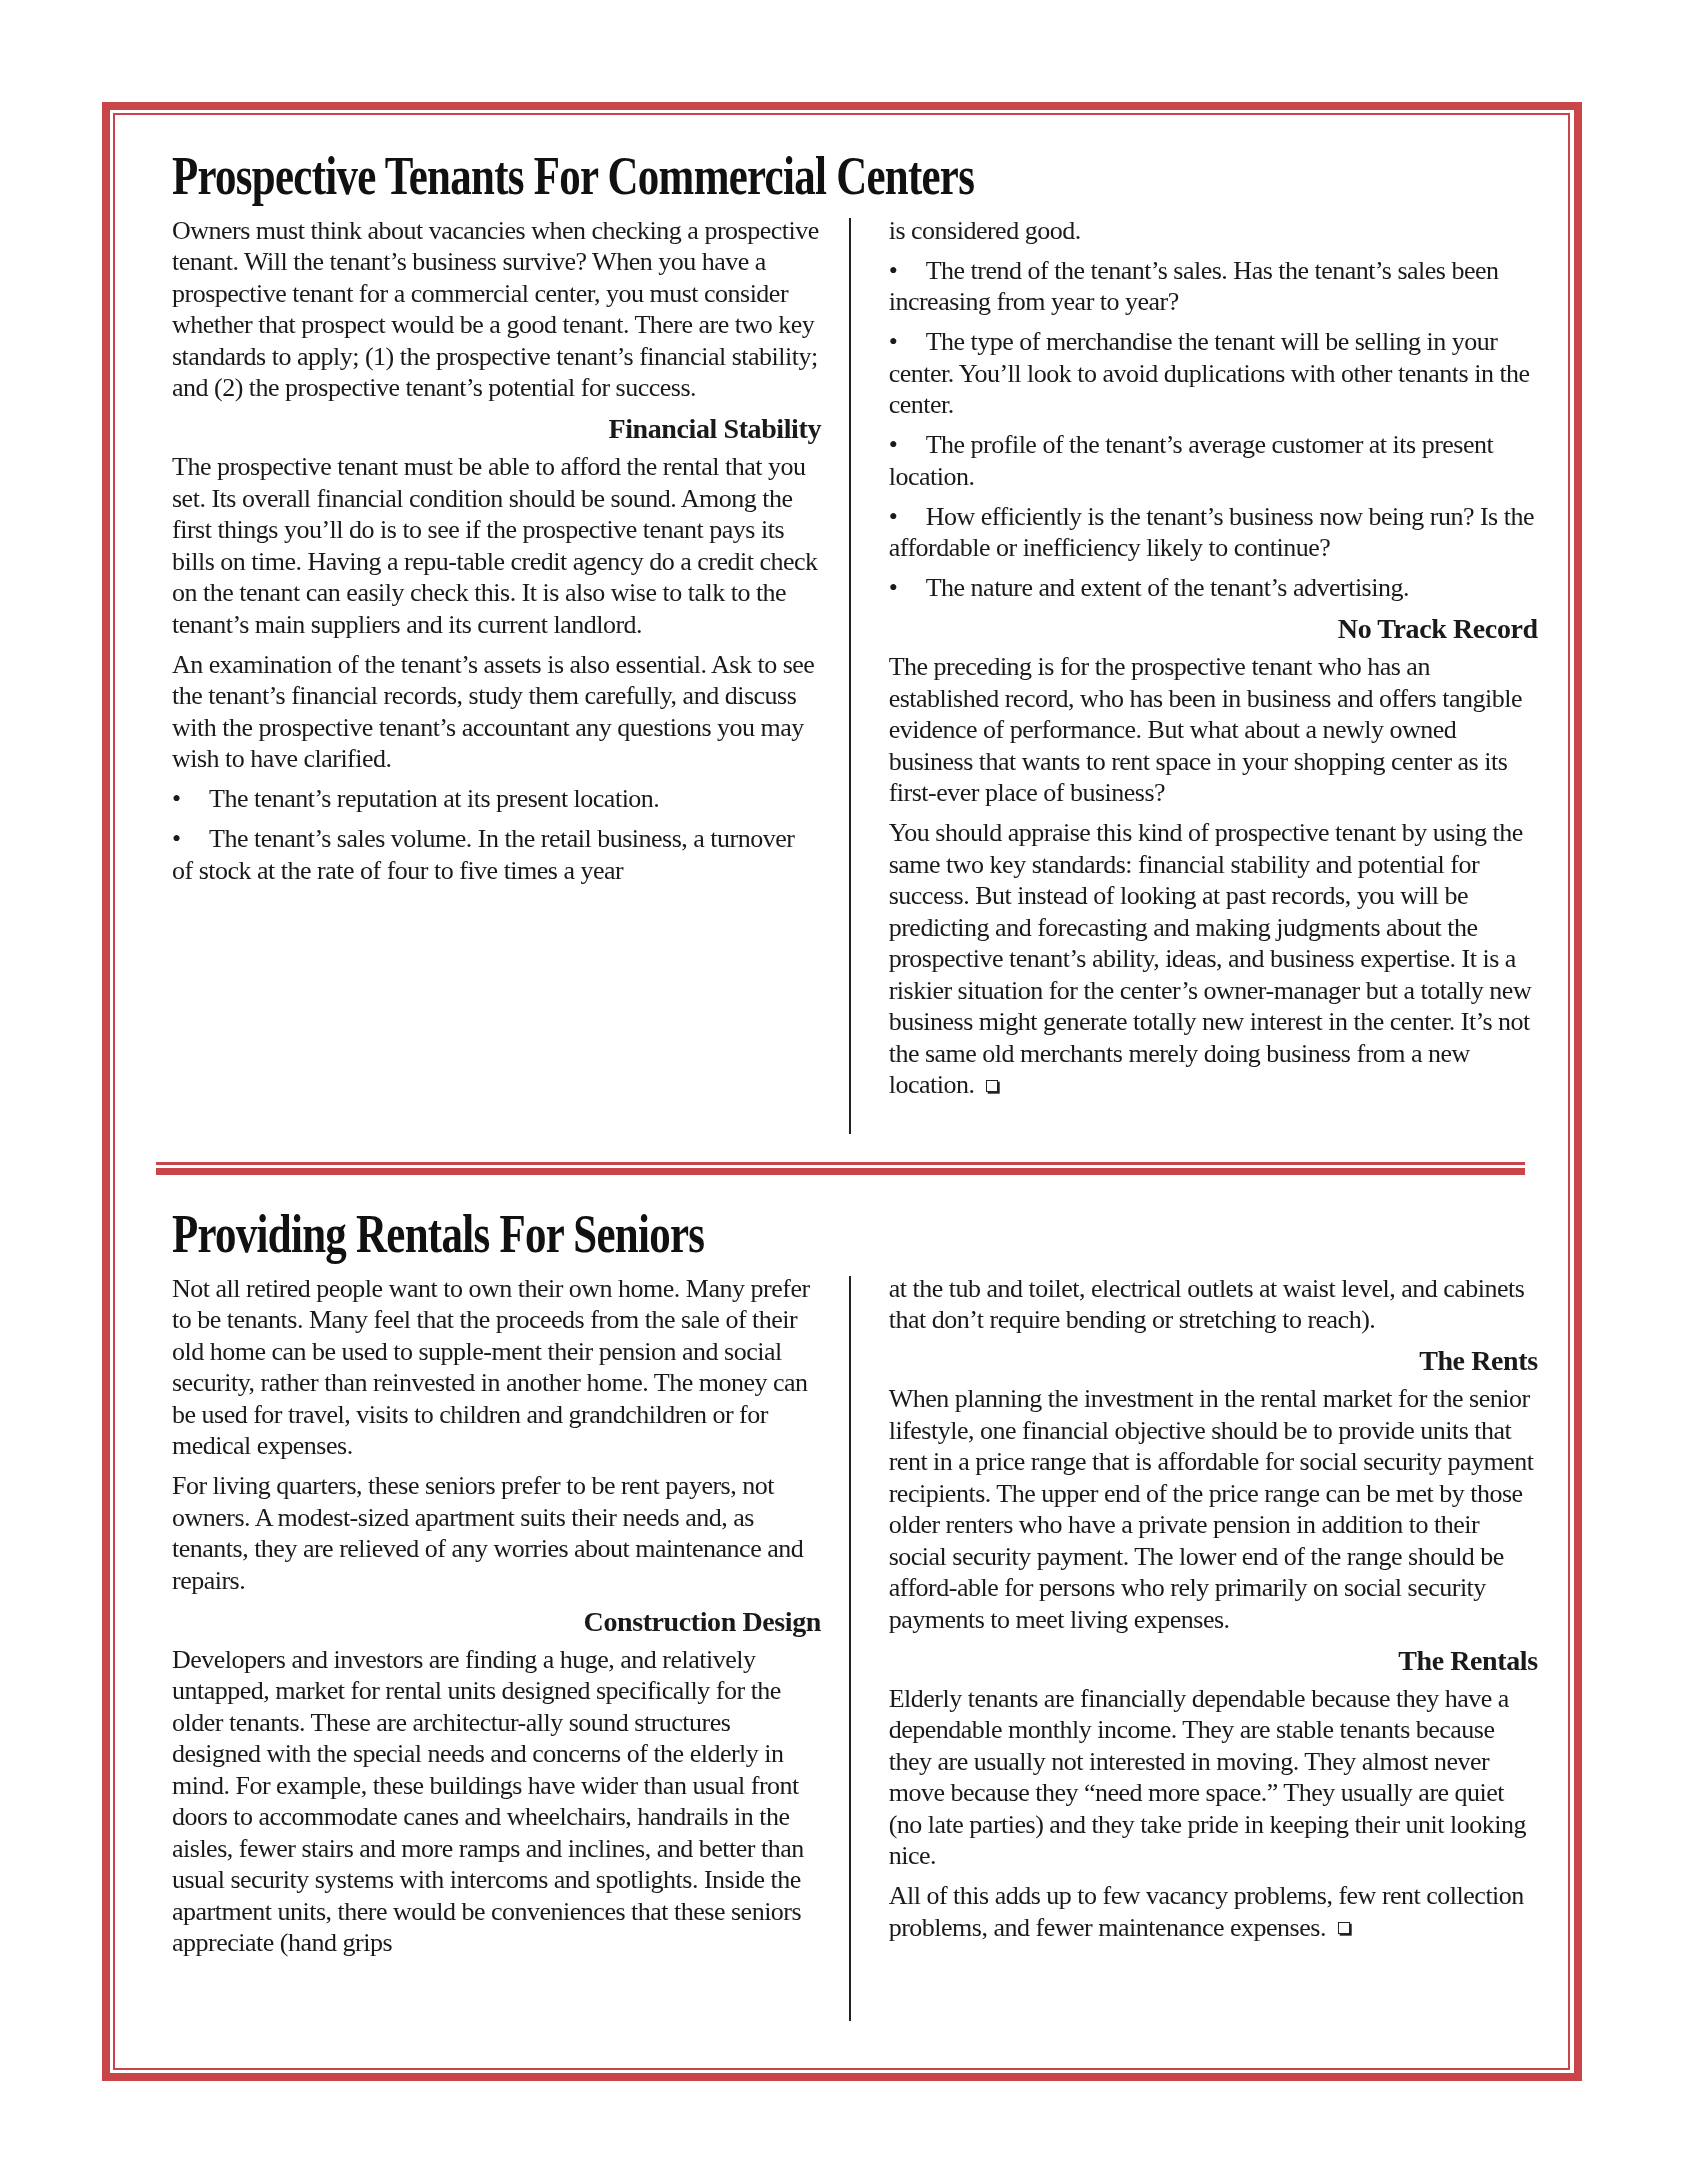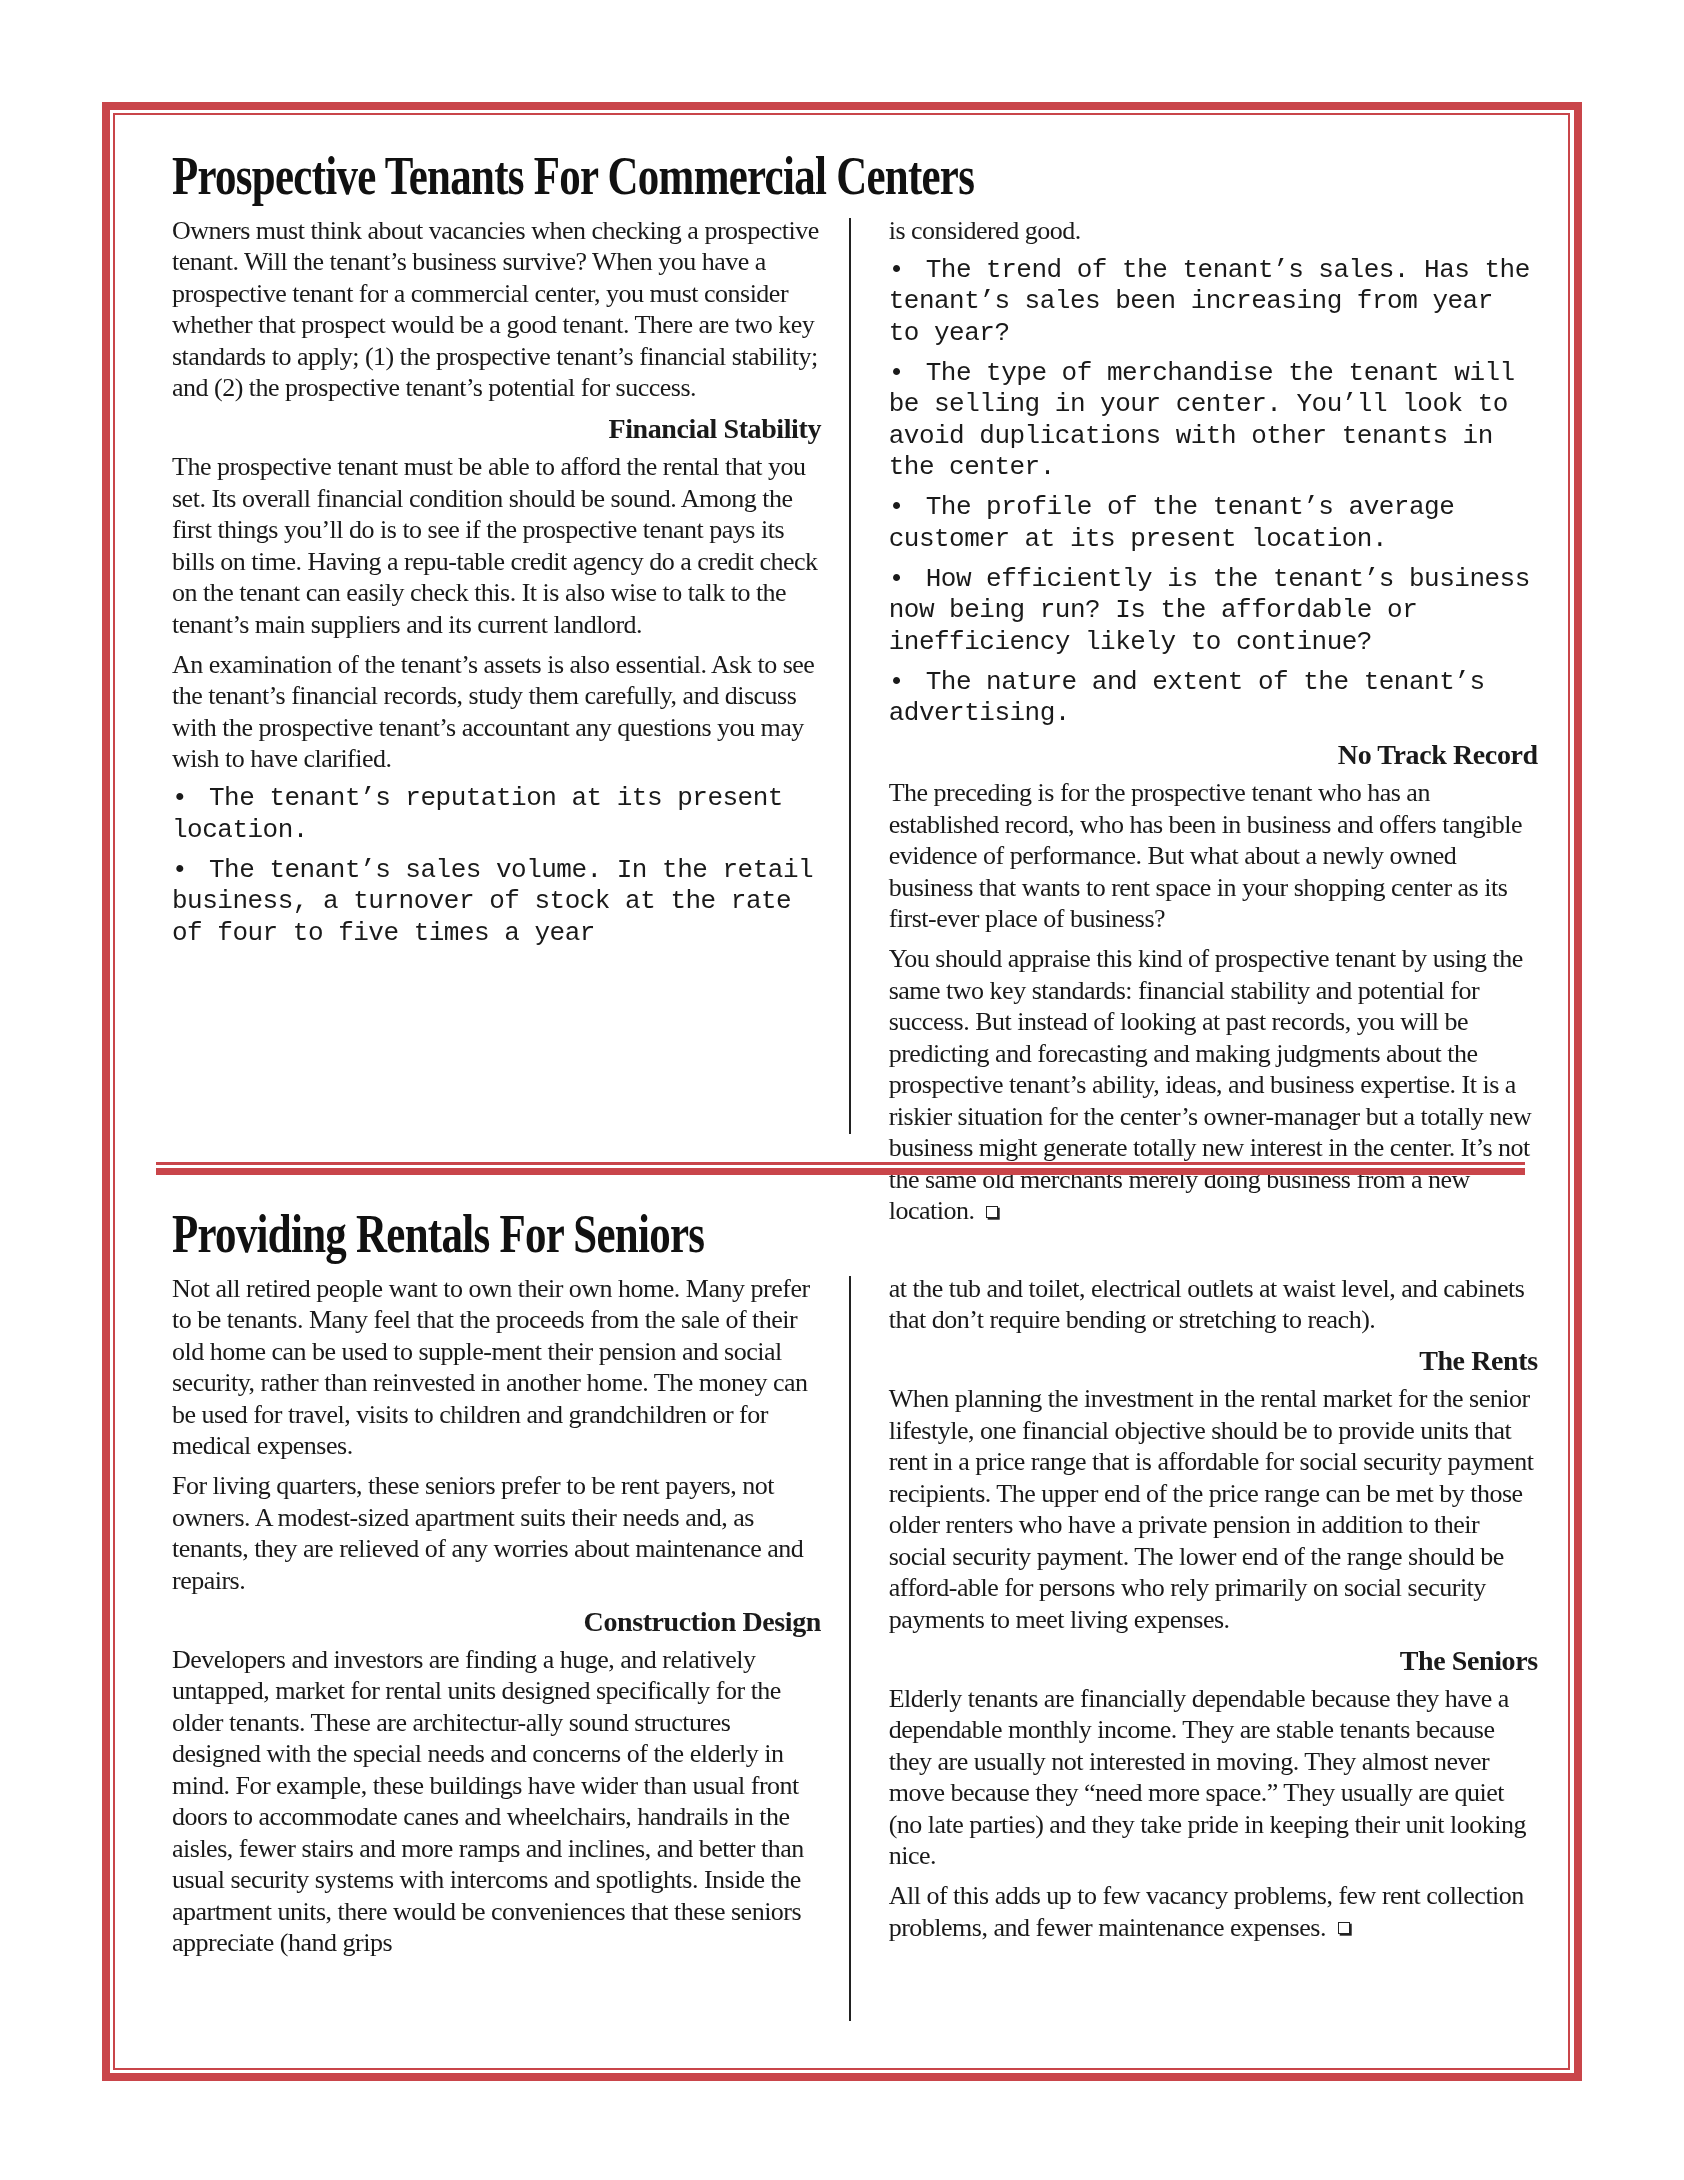--- a/index.html
+++ b/index.html
@@ -18,21 +18,21 @@
            color: #111; }
   .cols { display: flex; position: relative; }
   .col { width: 649px; font-size: 26px; line-height: 31.5px; letter-spacing: -0.5px; }
   .col.left { padding-right: 28px; }
   .col.right { padding-left: 38px; }
   .vdiv { width: 1.7px; background: #222; }
   .art1 .vdiv { height: 916px; margin-top: 3.4px; }
   .art2 .vdiv { height: 745px; margin-top: 3.4px; }
   p { margin: 0 0 8.5px 0; }
   h3 { font-size: 28px; line-height: 34px; font-weight: bold; margin: 0 0 5.1px 0; letter-spacing: -0.4px; text-align: right; }
-  .bullet { display: block; margin: 0 0 8.5px 0; font-family: Liberation Mono, monospace; }
+  .bullet { display: block; margin: 0 0 8.5px 0; }
   .bullet .dot { display: inline-block; width: 37px; }
   .endmark { display: inline-block; width: 12px; height: 12px; border: 1.3px solid #222;
              box-shadow: 1.7px 1.7px 0 #222; margin-left: 12px; vertical-align: 1.7px; box-sizing: border-box; }
   .sec-divider { position: absolute; left: 156px; top: 1162px; width: 1369px; }
   .sec-divider .thin { height: 2.6px; background: #c9454a; }
   .sec-divider .gap { height: 3.4px; }
   .sec-divider .thick { height: 6.8px; background: #c9454a; }
 </style>
 </head>
 <body>
@@ -79,19 +79,19 @@
       <p>Not all retired people want to own their own home. Many prefer to be tenants. Many feel that the proceeds from the sale of their old home can be used to supple-ment their pension and social security, rather than reinvested in another home. The money can be used for travel, visits to children and grandchildren or for medical expenses.</p>
       <p>For living quarters, these seniors prefer to be rent payers, not owners. A modest-sized apartment suits their needs and, as tenants, they are relieved of any worries about maintenance and repairs.</p>
       <h3>Construction Design</h3>
       <p>Developers and investors are finding a huge, and relatively untapped, market for rental units designed specifically for the older tenants. These are architectur-ally sound structures designed with the special needs and concerns of the elderly in mind. For example, these buildings have wider than usual front doors to accommodate canes and wheelchairs, handrails in the aisles, fewer stairs and more ramps and inclines, and better than usual security systems with intercoms and spotlights. Inside the apartment units, there would be conveniences that these seniors appreciate (hand grips</p>
     </div>
     <div class="vdiv"></div>
     <div class="col right">
       <p>at the tub and toilet, electrical outlets at waist level, and cabinets that don’t require bending or stretching to reach).</p>
       <h3>The Rents</h3>
       <p>When planning the investment in the rental market for the senior lifestyle, one financial objective should be to provide units that rent in a price range that is affordable for social security payment recipients. The upper end of the price range can be met by those older renters who have a private pension in addition to their social security payment. The lower end of the range should be afford-able for persons who rely primarily on social security payments to meet living expenses.</p>
-      <h3>The Seniors</h3>
+      <h3>The Rentals</h3>
       <p>Elderly tenants are financially dependable because they have a dependable monthly income. They are stable tenants because they are usually not interested in moving. They almost never move because they “need more space.” They usually are quiet (no late parties) and they take pride in keeping their unit looking nice.</p>
       <p><span>All of this adds up to few vacancy problems, few rent collection problems, and fewer maintenance expenses.</span><span class="endmark"></span></p>
     </div>
   </div>
 </div>
 
 
 </body></html>

